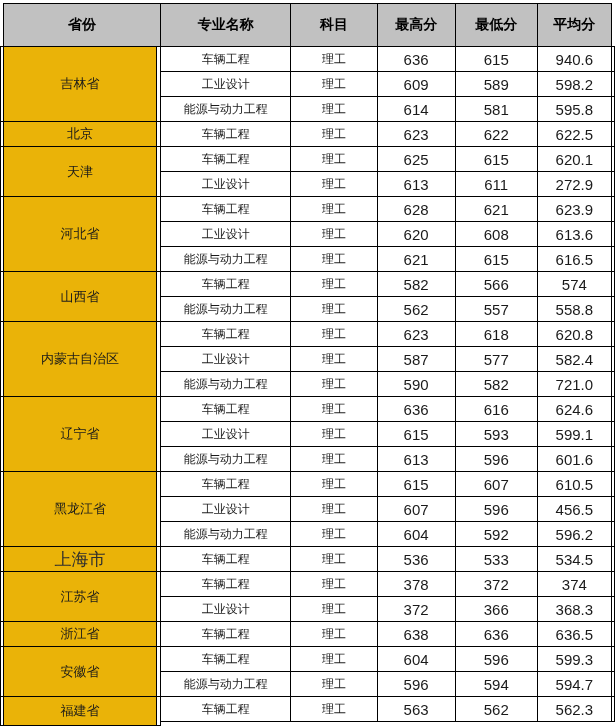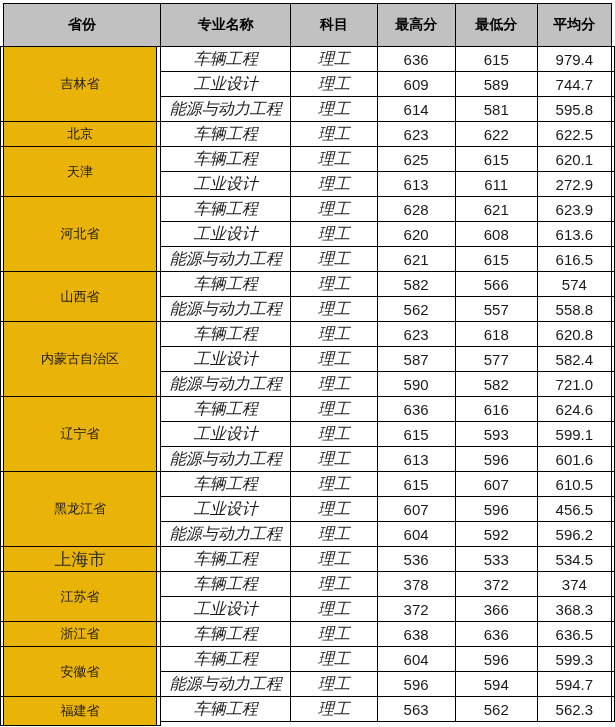--- a/index.html
+++ b/index.html
@@ -22,21 +22,21 @@
   tr.stub td { border: none; border-top: 1px solid #000; background: #fff; }
   .score-table th {
     background: #c1c1c1; font-weight: bold; font-size: 14px; color: #000;
   }
   td.prov {
     background: #eab308; font-size: 13px;
   }
   td.prov.serif-province {
     font-family: "Liberation Serif", serif; font-size: 17px; color: #2e2e2e; margin-top: 27px;
   }
-  td.maj, td.subj { font-size: 16px; font-style: italic; }
+  td.maj, td.subj { font-size: 12px; }
   td.num { font-size: 15px; }
   
   .gl, .sp, .gr { border: none; background: #ffffff; }
   .gl, .sp { border-top: 1px solid #000; }   
   .gr { border-top: 1px solid #000; }        
   th.ghead { background: #ffffff; border: none; border-bottom: 1px solid #000; }
 </style>
 </head>
 <body>
 
@@ -67,29 +67,29 @@
   </tr>
 
   <tr class="datarow">
     <td class="gl" rowspan="3"></td>
     <td class="prov" rowspan="3">吉林省</td>
     <td class="sp" rowspan="3"></td>
     <td class="maj">车辆工程</td>
     <td class="subj">理工</td>
     <td class="num">636</td>
     <td class="num">615</td>
-    <td class="num">979.4</td>
+    <td class="num">940.6</td>
     <td class="gr"></td>
   </tr>
   <tr class="datarow">
     <td class="maj">工业设计</td>
     <td class="subj">理工</td>
     <td class="num">609</td>
     <td class="num">589</td>
-    <td class="num">744.7</td>
+    <td class="num">598.2</td>
     <td class="gr"></td>
   </tr>
   <tr class="datarow">
     <td class="maj">能源与动力工程</td>
     <td class="subj">理工</td>
     <td class="num">614</td>
     <td class="num">581</td>
     <td class="num">595.8</td>
     <td class="gr"></td>
   </tr>

